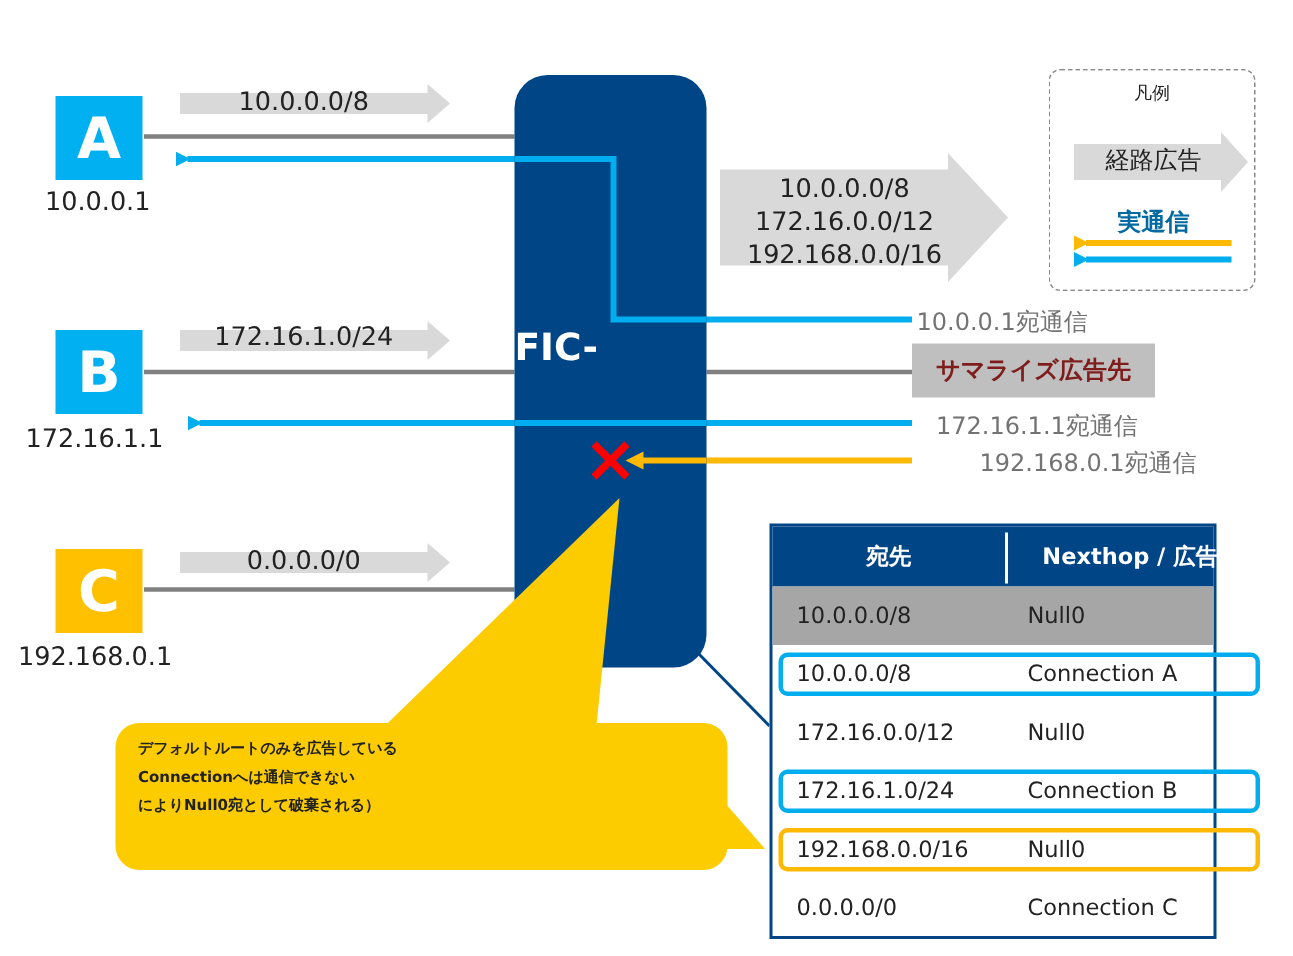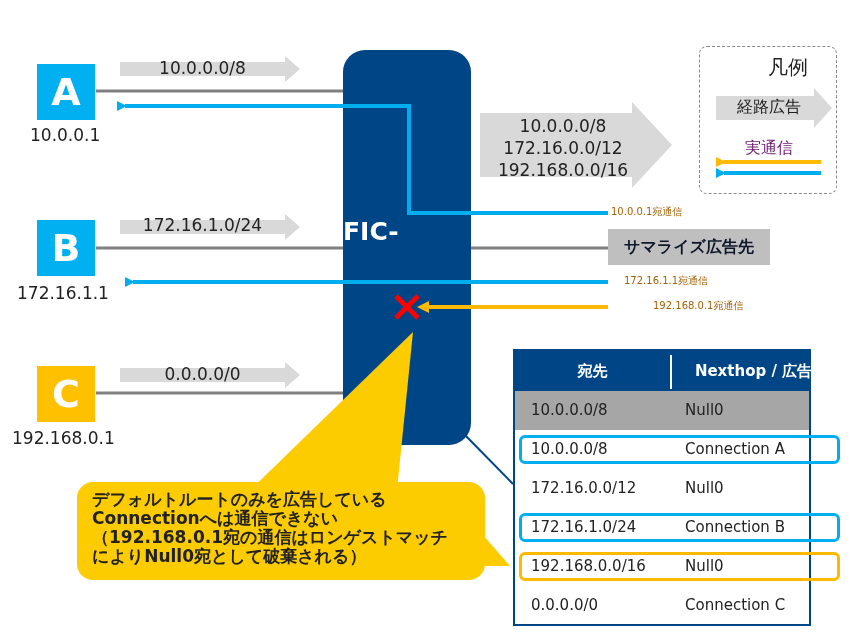--- a/index.html
+++ b/index.html
@@ -9,37 +9,37 @@
   .node { position:absolute; width:58px; height:56px; color:#fff; font-weight:bold;
           font-size:38px; display:flex; align-items:center; justify-content:center;
           font-family:"DejaVu Sans", sans-serif; }
   .node-ip { position:absolute; font-size:17px; color:#222; }
   .adv-label { position:absolute; font-size:17px; color:#222; text-align:center; }
   .router { position:absolute; left:343px; top:50px; width:128px; height:395px;
             background:#004586; border-radius:22px; }
   .router-label { position:absolute; left:343px; top:216px; width:136px; text-align:left;
                   color:#fff; font-weight:bold; font-size:25px; line-height:31px; }
   .summary-box { position:absolute; left:608px; top:229px; width:162px; height:36px;
-                 background:#bfbfbf; font-weight:bold; font-size:16px; color:#0f172a;
+                 background:#bfbfbf; font-weight:bold; font-size:16px; color:#7f1d1d;
                  display:flex; align-items:center; justify-content:center; }
-  .flow-label { position:absolute; font-size:10px; color:#a16207; white-space:nowrap; }
+  .flow-label { position:absolute; font-size:16px; color:#737373; white-space:nowrap; }
   .summary-adv { position:absolute; left:478px; top:115px; width:170px; text-align:center;
                  font-size:17px; line-height:22px; color:#222; }
   .legend { position:absolute; left:699px; top:46px; width:136px; height:146px;
             border:1px dashed #888; border-radius:8px; }
   .legend-title { position:absolute; left:699px; top:54px; width:138px; text-align:center;
-                  font-size:20px; color:#222;margin-left:20px; }
+                  font-size:12px; color:#222; }
   .legend-adv { position:absolute; left:714px; top:97px; width:110px; text-align:center;
                 font-size:16px; color:#222;font-family:Liberation Serif, serif; }
   .legend-comm { position:absolute; left:714px; top:138px; width:110px; text-align:center;
-                 font-size:16px; color:#701a75; }
+                 font-size:16px; color:#0369a1;font-weight:bold; }
   .callout { position:absolute; left:77px; top:482px; width:408px; height:98px;
              background:#fccc00; border-radius:16px; }
   .callout-text { position:absolute; left:92px; top:490px; width:390px;
-                  font-size:17px; line-height:19px; font-weight:bold; color:#222; }
+                  font-size:10px; line-height:19px; font-weight:bold; color:#222; }
   .rt { position:absolute; left:513px; top:349px; width:298px; height:277px;
         border:2px solid #004586; background:#fff; box-sizing:border-box;padding-left:20px; }
   .rt-header { position:absolute; left:0; top:0; width:100%; height:40px; background:#004586;
                color:#fff; font-weight:bold; font-size:15px; }
   .rt-h1 { position:absolute; left:0; top:0; width:155px; height:40px; display:flex;
            align-items:center; justify-content:center; }
   .rt-sep { position:absolute; left:155px; top:4px; width:2px; height:34px; background:#fff; }
   .rt-h2 { position:absolute; left:157px; top:0; width:178px; height:40px; display:flex;
            align-items:center; justify-content:center; }
   .rt-row { position:absolute; left:0; width:100%; height:39px; font-size:15px; color:#222; }
@@ -137,21 +137,20 @@
 
 <div class="legend"></div>
 <div class="legend-title">凡例</div>
 <div class="legend-adv">経路広告</div>
 <div class="legend-comm">実通信</div>
 
 <div class="callout"></div>
 <div class="callout-text">
   <div>デフォルトルートのみを広告している</div>
   <div>Connectionへは通信できない</div>
-  <div>（192.168.0.1宛の通信はロンゲストマッチ</div>
   <div>によりNull0宛として破棄される）</div>
 </div>
 
 <div class="rt">
   <div class="rt-header">
     <div class="rt-h1">宛先</div>
     <div class="rt-sep"></div>
     <div class="rt-h2">Nexthop / 広告元</div>
   </div>
   <div id="rt-body">

